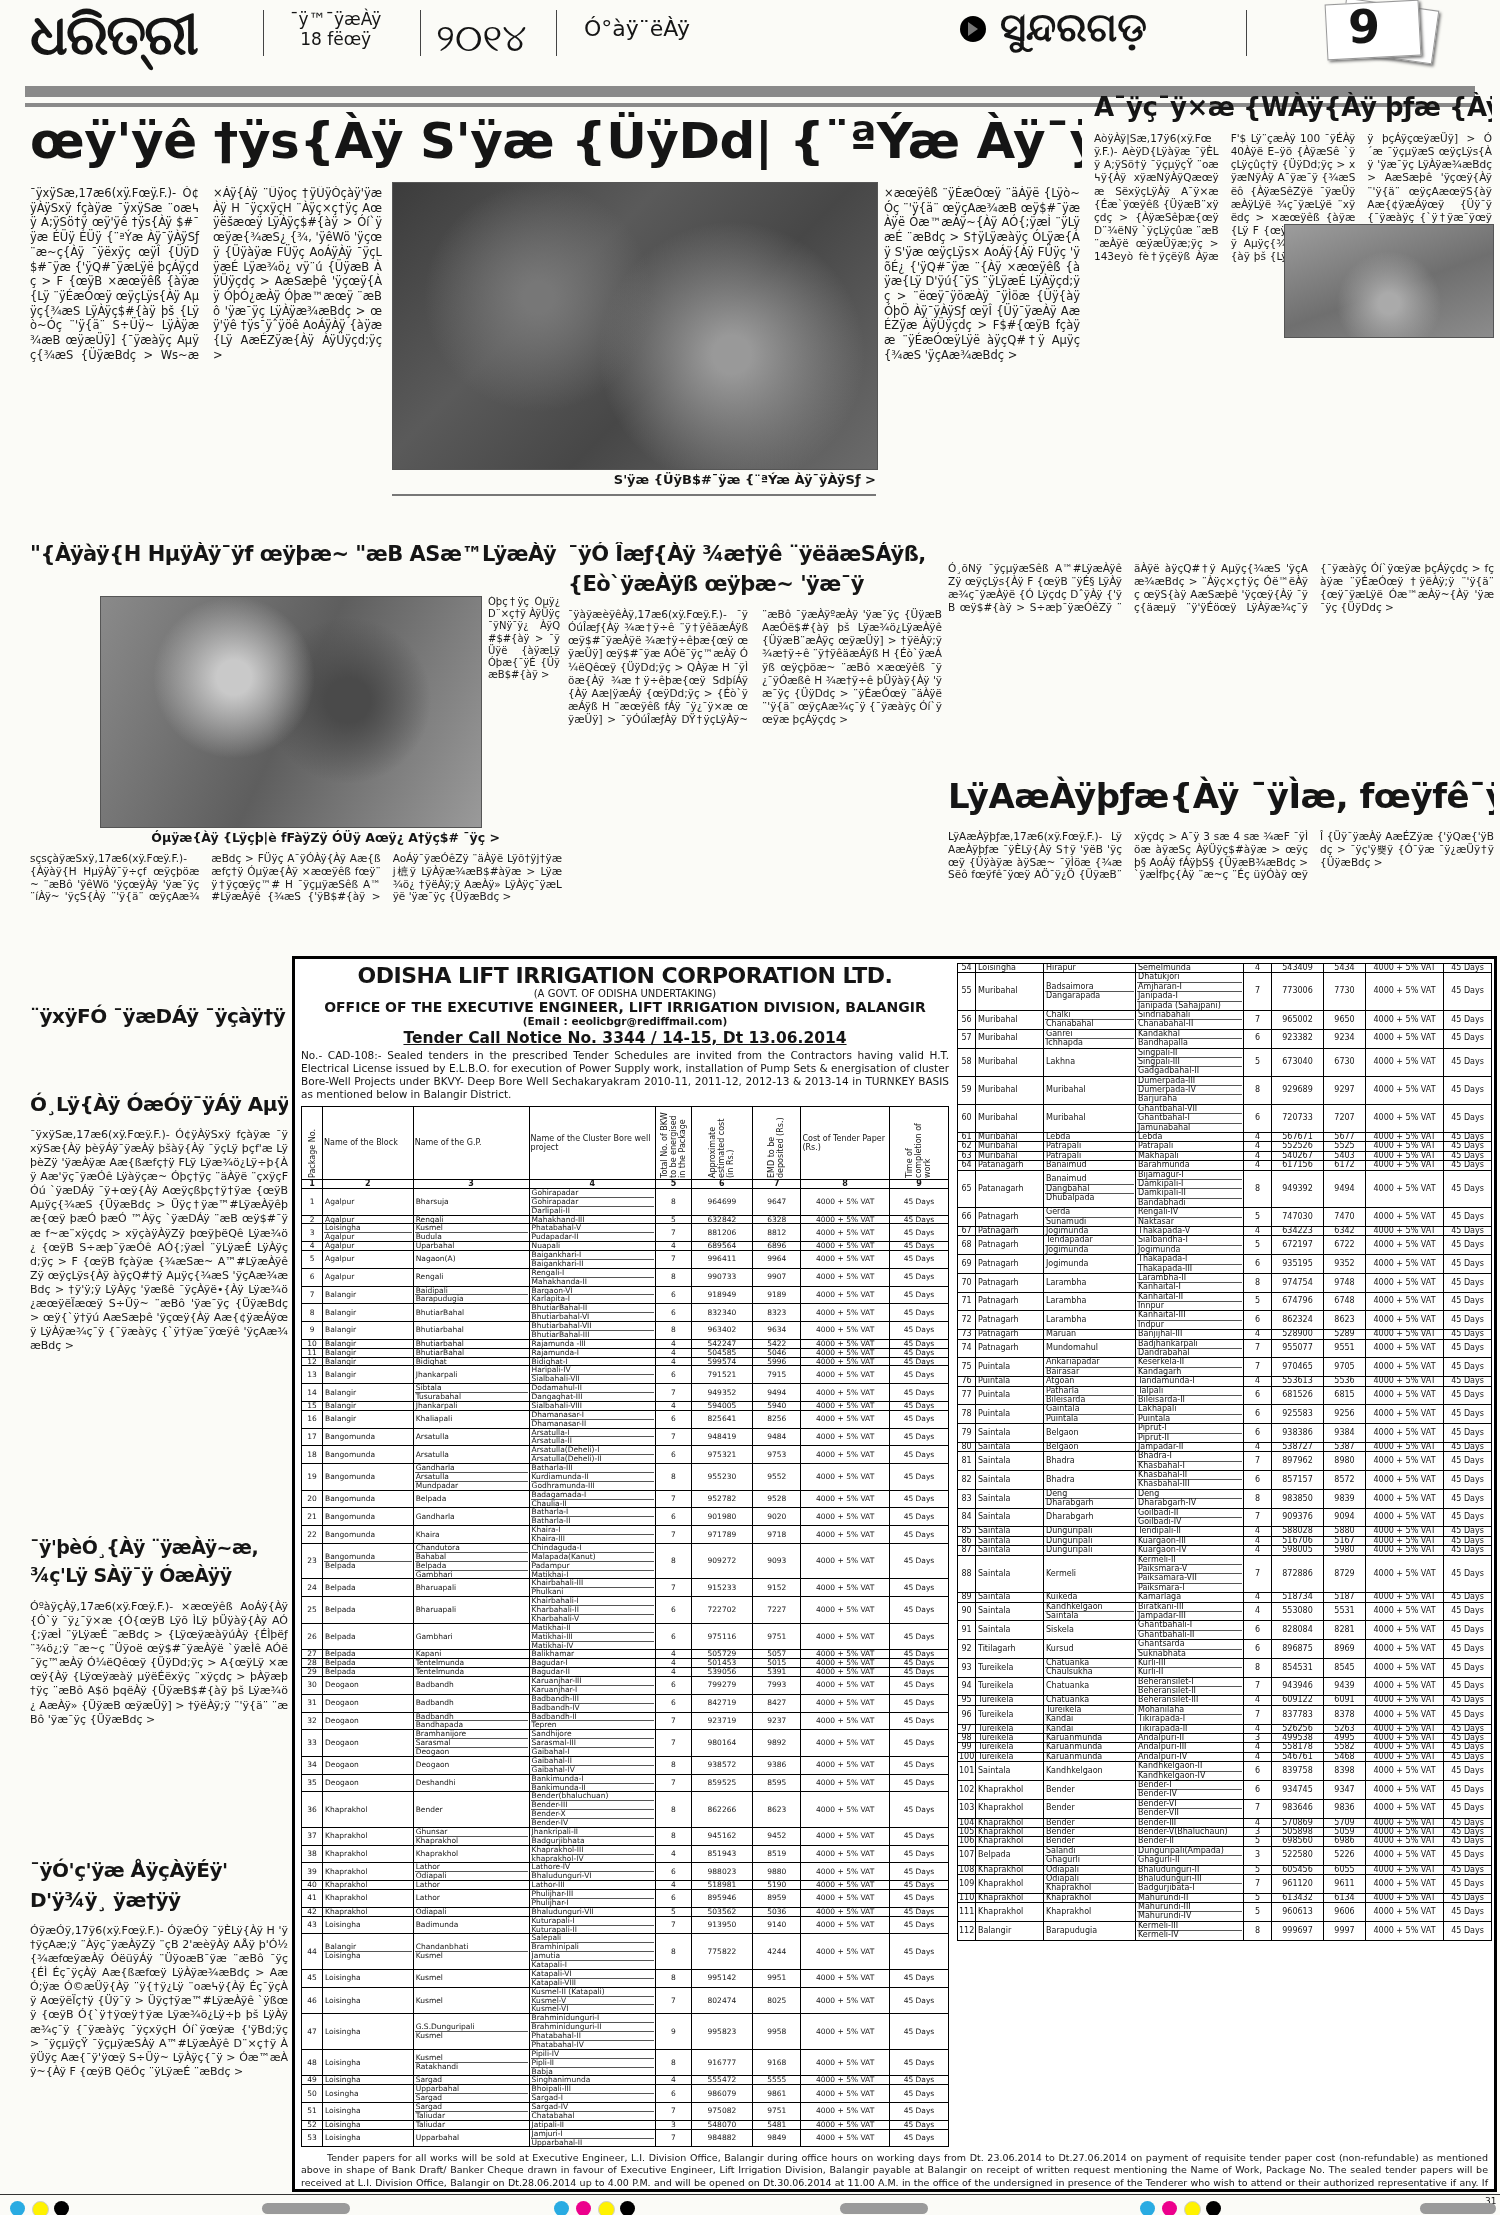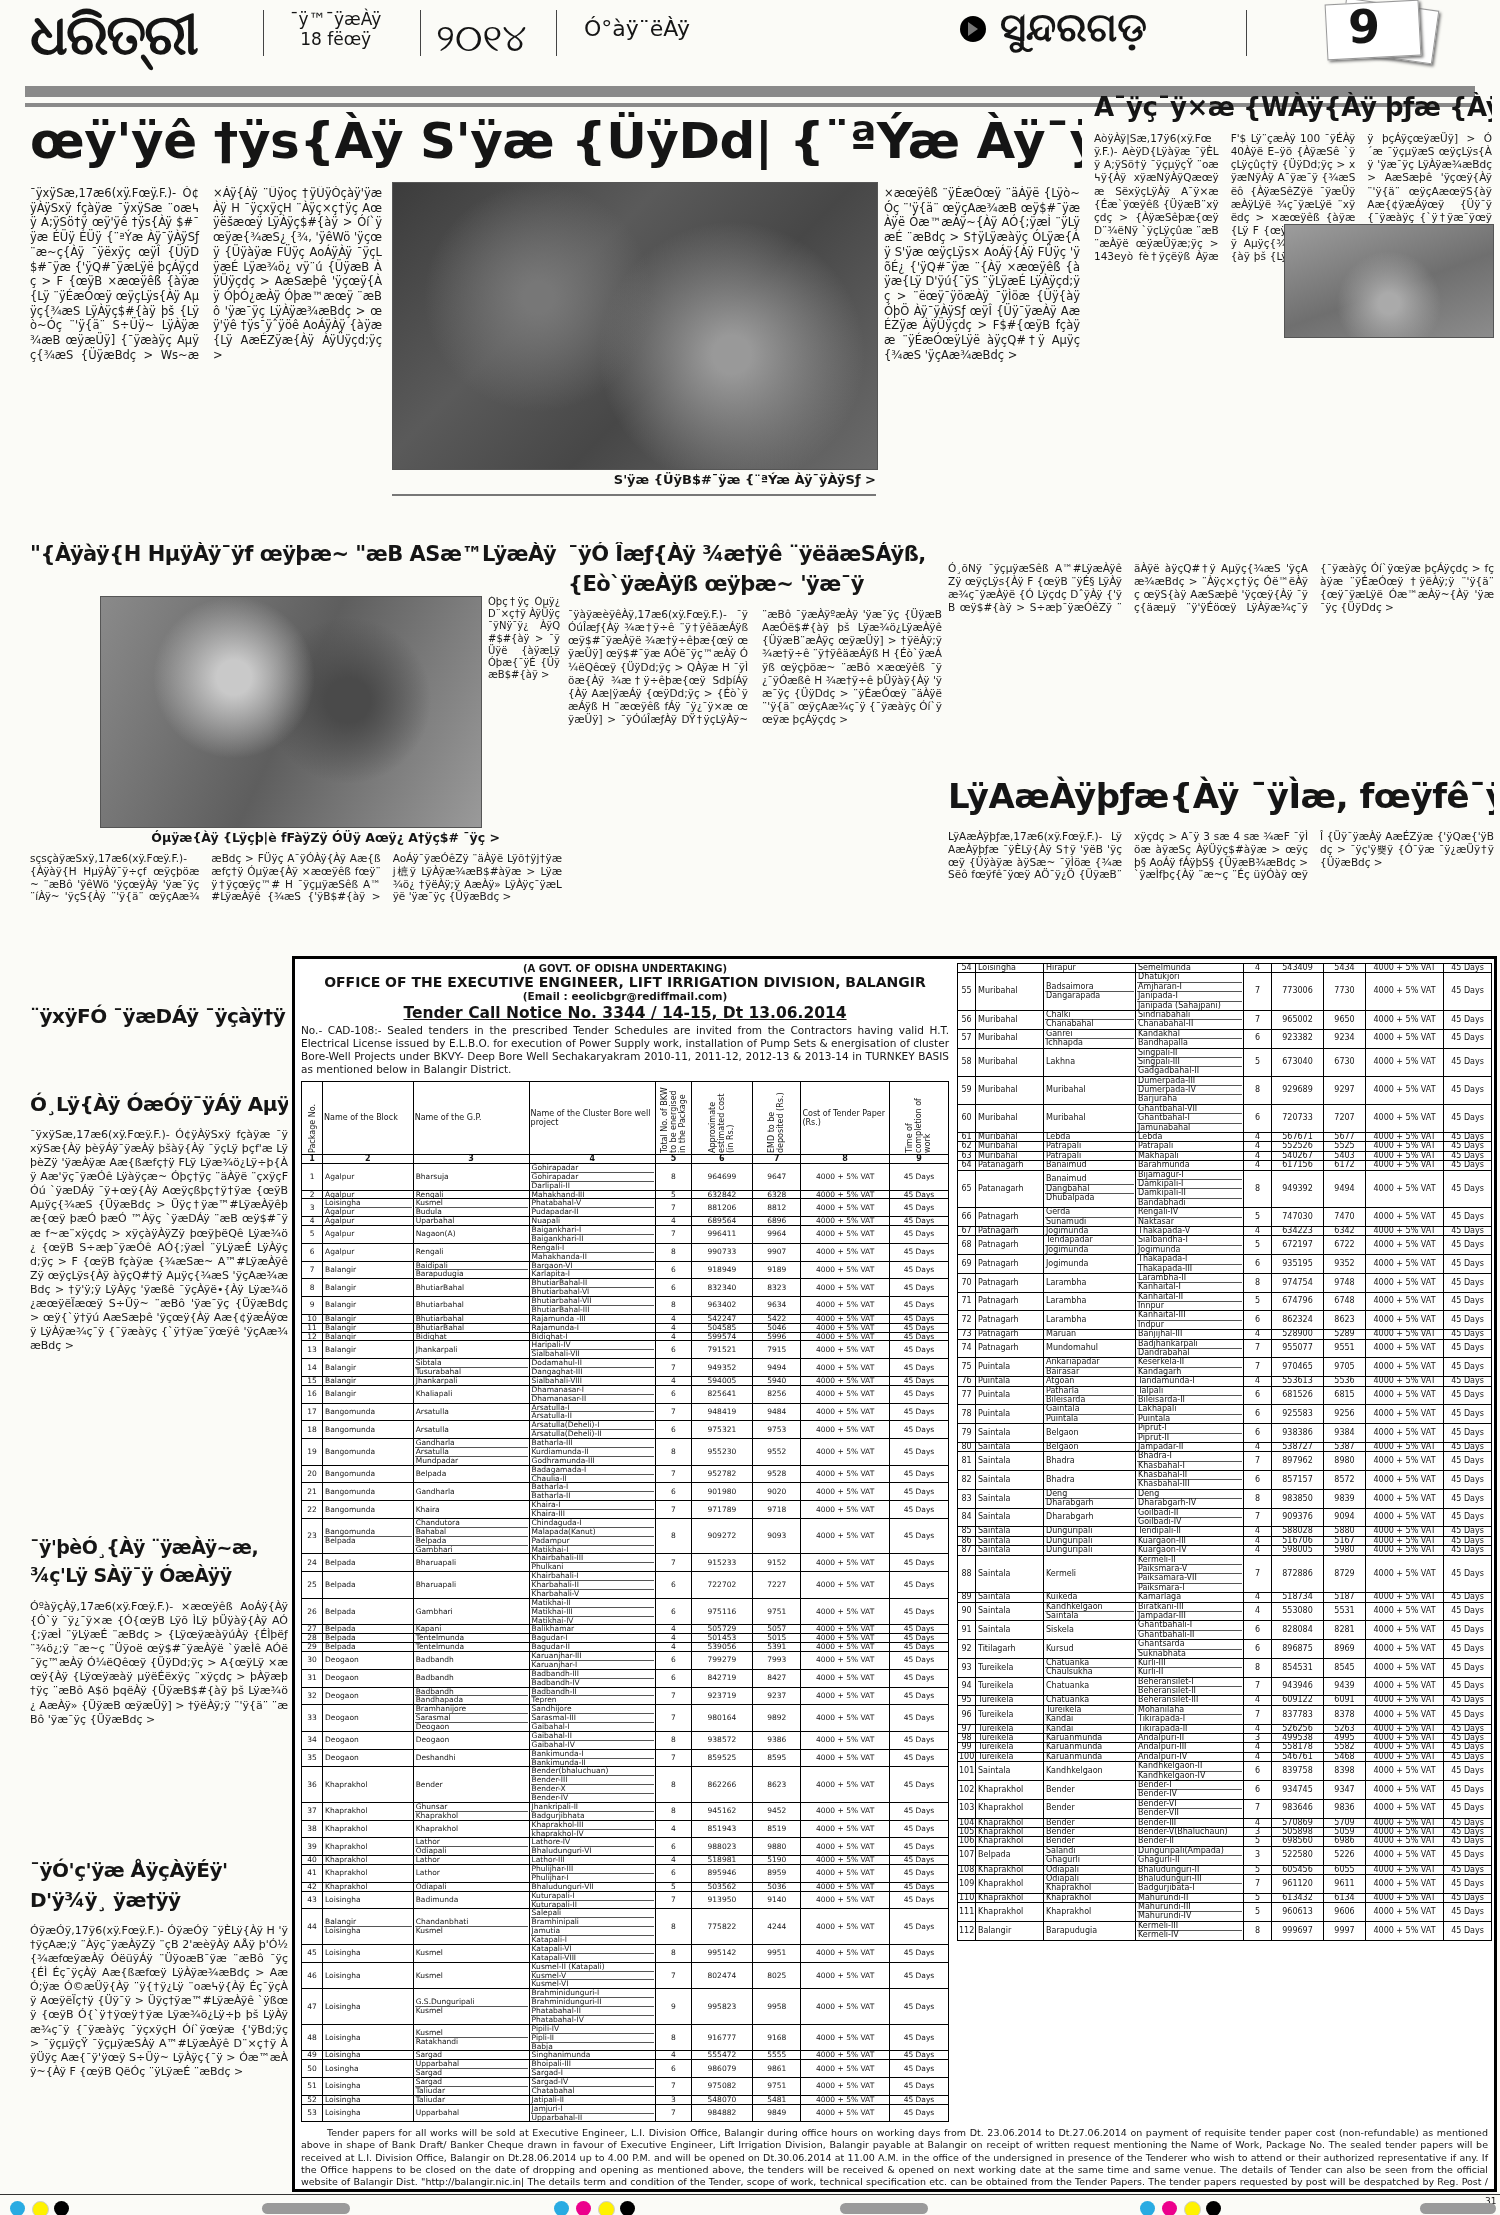--- a/index.html
+++ b/index.html
@@ -40,21 +40,21 @@
       radial-gradient(circle at 35% 35%, #c9c9c9 6%, transparent 28%),
       radial-gradient(circle at 65% 45%, #4a4a4a 8%, transparent 30%),
       linear-gradient(115deg,#8a8a8a,#5e5e5e 50%,#9a9a9a);}
   .caption{text-align:right;font-size:13px;font-weight:bold;}
   
   #notice{left:292px;top:956px;width:1205px;height:1236px;border:3px solid #000;
           background:#fff;box-sizing:border-box;padding:4px 6px;overflow:hidden;}
   .n-grid{display:grid;grid-template-columns:648px 1fr;column-gap:8px;}
   .n-head{text-align:center;}
   .n-title{font-size:22px;font-weight:bold;letter-spacing:-0.5px;}
-  .n-sub1{font-size:10px;font-weight:bold;}
+  .n-sub1{font-size:10px;font-weight:normal;}
   .n-sub2{font-size:14px;font-weight:bold;}
   .n-email{font-size:10.5px;font-weight:bold;}
   .n-no{font-size:15.5px;font-weight:bold;text-decoration:underline;margin:2px 0;}
   .n-intro{font-size:10.5px;text-align:justify;line-height:1.25;margin:2px 0 4px 0;}
   table.tnd{border-collapse:collapse;width:100%;table-layout:fixed;}
   .tnd td,.tnd th{border:1px solid #000;padding:0 1px;vertical-align:middle;overflow:hidden;}
   .tnd-l td{font-size:7.5px;line-height:1.05;}
   .tnd-r td{font-size:8px;line-height:1.05;}
   .tnd th{font-size:8px;font-weight:normal;text-align:left;height:70px;}
   .vert{writing-mode:vertical-rl;transform:rotate(180deg);white-space:normal;}
@@ -127,20 +127,21 @@
 <div class="abs garble" style="left:30px;top:1600px;width:258px;height:244px;font-size:11px;line-height:1.28;overflow:hidden;">ÓºàÿçÀÿ,17æ6(xÿ.Fœÿ.F.)- ×æœÿêß AoÁÿ{Àÿ {Ó`ÿ ¯ÿ¿¯ÿ×æ {Ó{œÿB Lÿõ ÌLÿ þÜÿàÿ{Àÿ AÓ{;ÿæÌ ¨ÿLÿæÉ ¨æBdç &gt; {LÿœÿæàÿúÀÿ {ÉÌþëƒ ¨¾ö¿;ÿ ¨æ~ç ¨Üÿoë œÿ$#¯ÿæÀÿë `ÿæÌê AÓë¯ÿç™æÀÿ Ó¼ëQêœÿ {ÜÿDd;ÿç &gt; A{œÿLÿ ×æœÿ{Àÿ {Lÿœÿæàÿ µÿëÉëxÿç ¨xÿçdç &gt; þÀÿæþ†ÿç ¨æBô A$ö þqëÀÿ {ÜÿæB$#{àÿ þš Lÿæ¾ö¿ AæÀÿ» {ÜÿæB œÿæÜÿ] &gt; †ÿëÀÿ;ÿ ¨'ÿ{ä¨ ¨æBô 'ÿæ¯ÿç {ÜÿæBdç &gt;</div>
 
 <div class="abs hline" style="left:30px;top:1858px;width:258px;font-size:20px;">¯ÿÓ'ç'ÿæ ÅÿçÀÿÉÿ'</div>
 <div class="abs hline" style="left:30px;top:1888px;width:258px;font-size:20px;">D'ÿ¾ÿ¸ ÿæ†ÿÿ</div>
 <div class="abs garble" style="left:30px;top:1924px;width:258px;height:280px;font-size:11px;line-height:1.28;overflow:hidden;">ÓÿæÓÿ,17ÿ6(xÿ.Fœÿ.F.)- ÓÿæÓÿ ¯ÿÈLÿ{Àÿ H 'ÿ†ÿçAæ;ÿ ¨Àÿç¯ÿæÀÿZÿ ¨çB 2'æèÿÀÿ AÅÿ þ'Ó½ {¾æfœÿæÀÿ ÓëüÿÁÿ ¨ÜÿoæB¯ÿæ ¨æBô ¯ÿç{ÉÌ Éç¯ÿçÀÿ Aæ{ßæfœÿ LÿÀÿæ¾æBdç &gt; AæÓ;ÿæ Ó©æÜÿ{Àÿ ¨ÿ{†ÿ¿Lÿ ¨oæ߆ÿ{Àÿ Éç¯ÿçÀÿ AœÿëÏç†ÿ {Üÿ¯ÿ &gt; Üÿç†ÿæ™#LÿæÀÿê `ÿßœÿ {œÿB Ó{`ÿ†ÿœÿ†ÿæ Lÿæ¾ö¿Lÿ÷þ þš LÿÀÿæ¾ç¯ÿ {¯ÿæàÿç ¯ÿçxÿçH Óí`ÿœÿæ {'ÿBd;ÿç &gt; ¯ÿçµÿçŸ ¯ÿçµÿæSÀÿ A™#LÿæÀÿê D¨×ç†ÿ ÀÿÜÿç Aæ{¯ÿ'ÿœÿ S÷Üÿ~ LÿÀÿç{¯ÿ &gt; Óæ™æÀÿ~{Àÿ F {œÿB QëÓç ¨ÿLÿæÉ ¨æBdç &gt;</div>
 
 <div id="notice" class="abs">
   <div class="n-grid">
     <div class="n-left">
       <div class="n-head">
+        <div class="n-title">ODISHA LIFT IRRIGATION CORPORATION LTD.</div>
         <div class="n-sub1">(A GOVT. OF ODISHA UNDERTAKING)</div>
         <div class="n-sub2">OFFICE OF THE EXECUTIVE ENGINEER, LIFT IRRIGATION DIVISION, BALANGIR</div>
         <div class="n-email">(Email : eeolicbgr@rediffmail.com)</div>
         <div class="n-no">Tender Call Notice No. 3344 / 14-15, Dt 13.06.2014</div>
       </div>
       <div class="n-intro">No.- CAD-108:- Sealed tenders in the prescribed Tender Schedules are invited from the Contractors having valid H.T. Electrical License issued by E.L.B.O. for execution of Power Supply work, installation of Pump Sets &amp; energisation of cluster Bore-Well Projects under BKVY- Deep Bore Well Sechakaryakram 2010-11, 2011-12, 2012-13 &amp; 2013-14 in TURNKEY BASIS as mentioned below in Balangir District.</div>
       <table class="tnd tnd-l">
         <colgroup>
             <col style="width:20px">
             <col style="width:86px">

